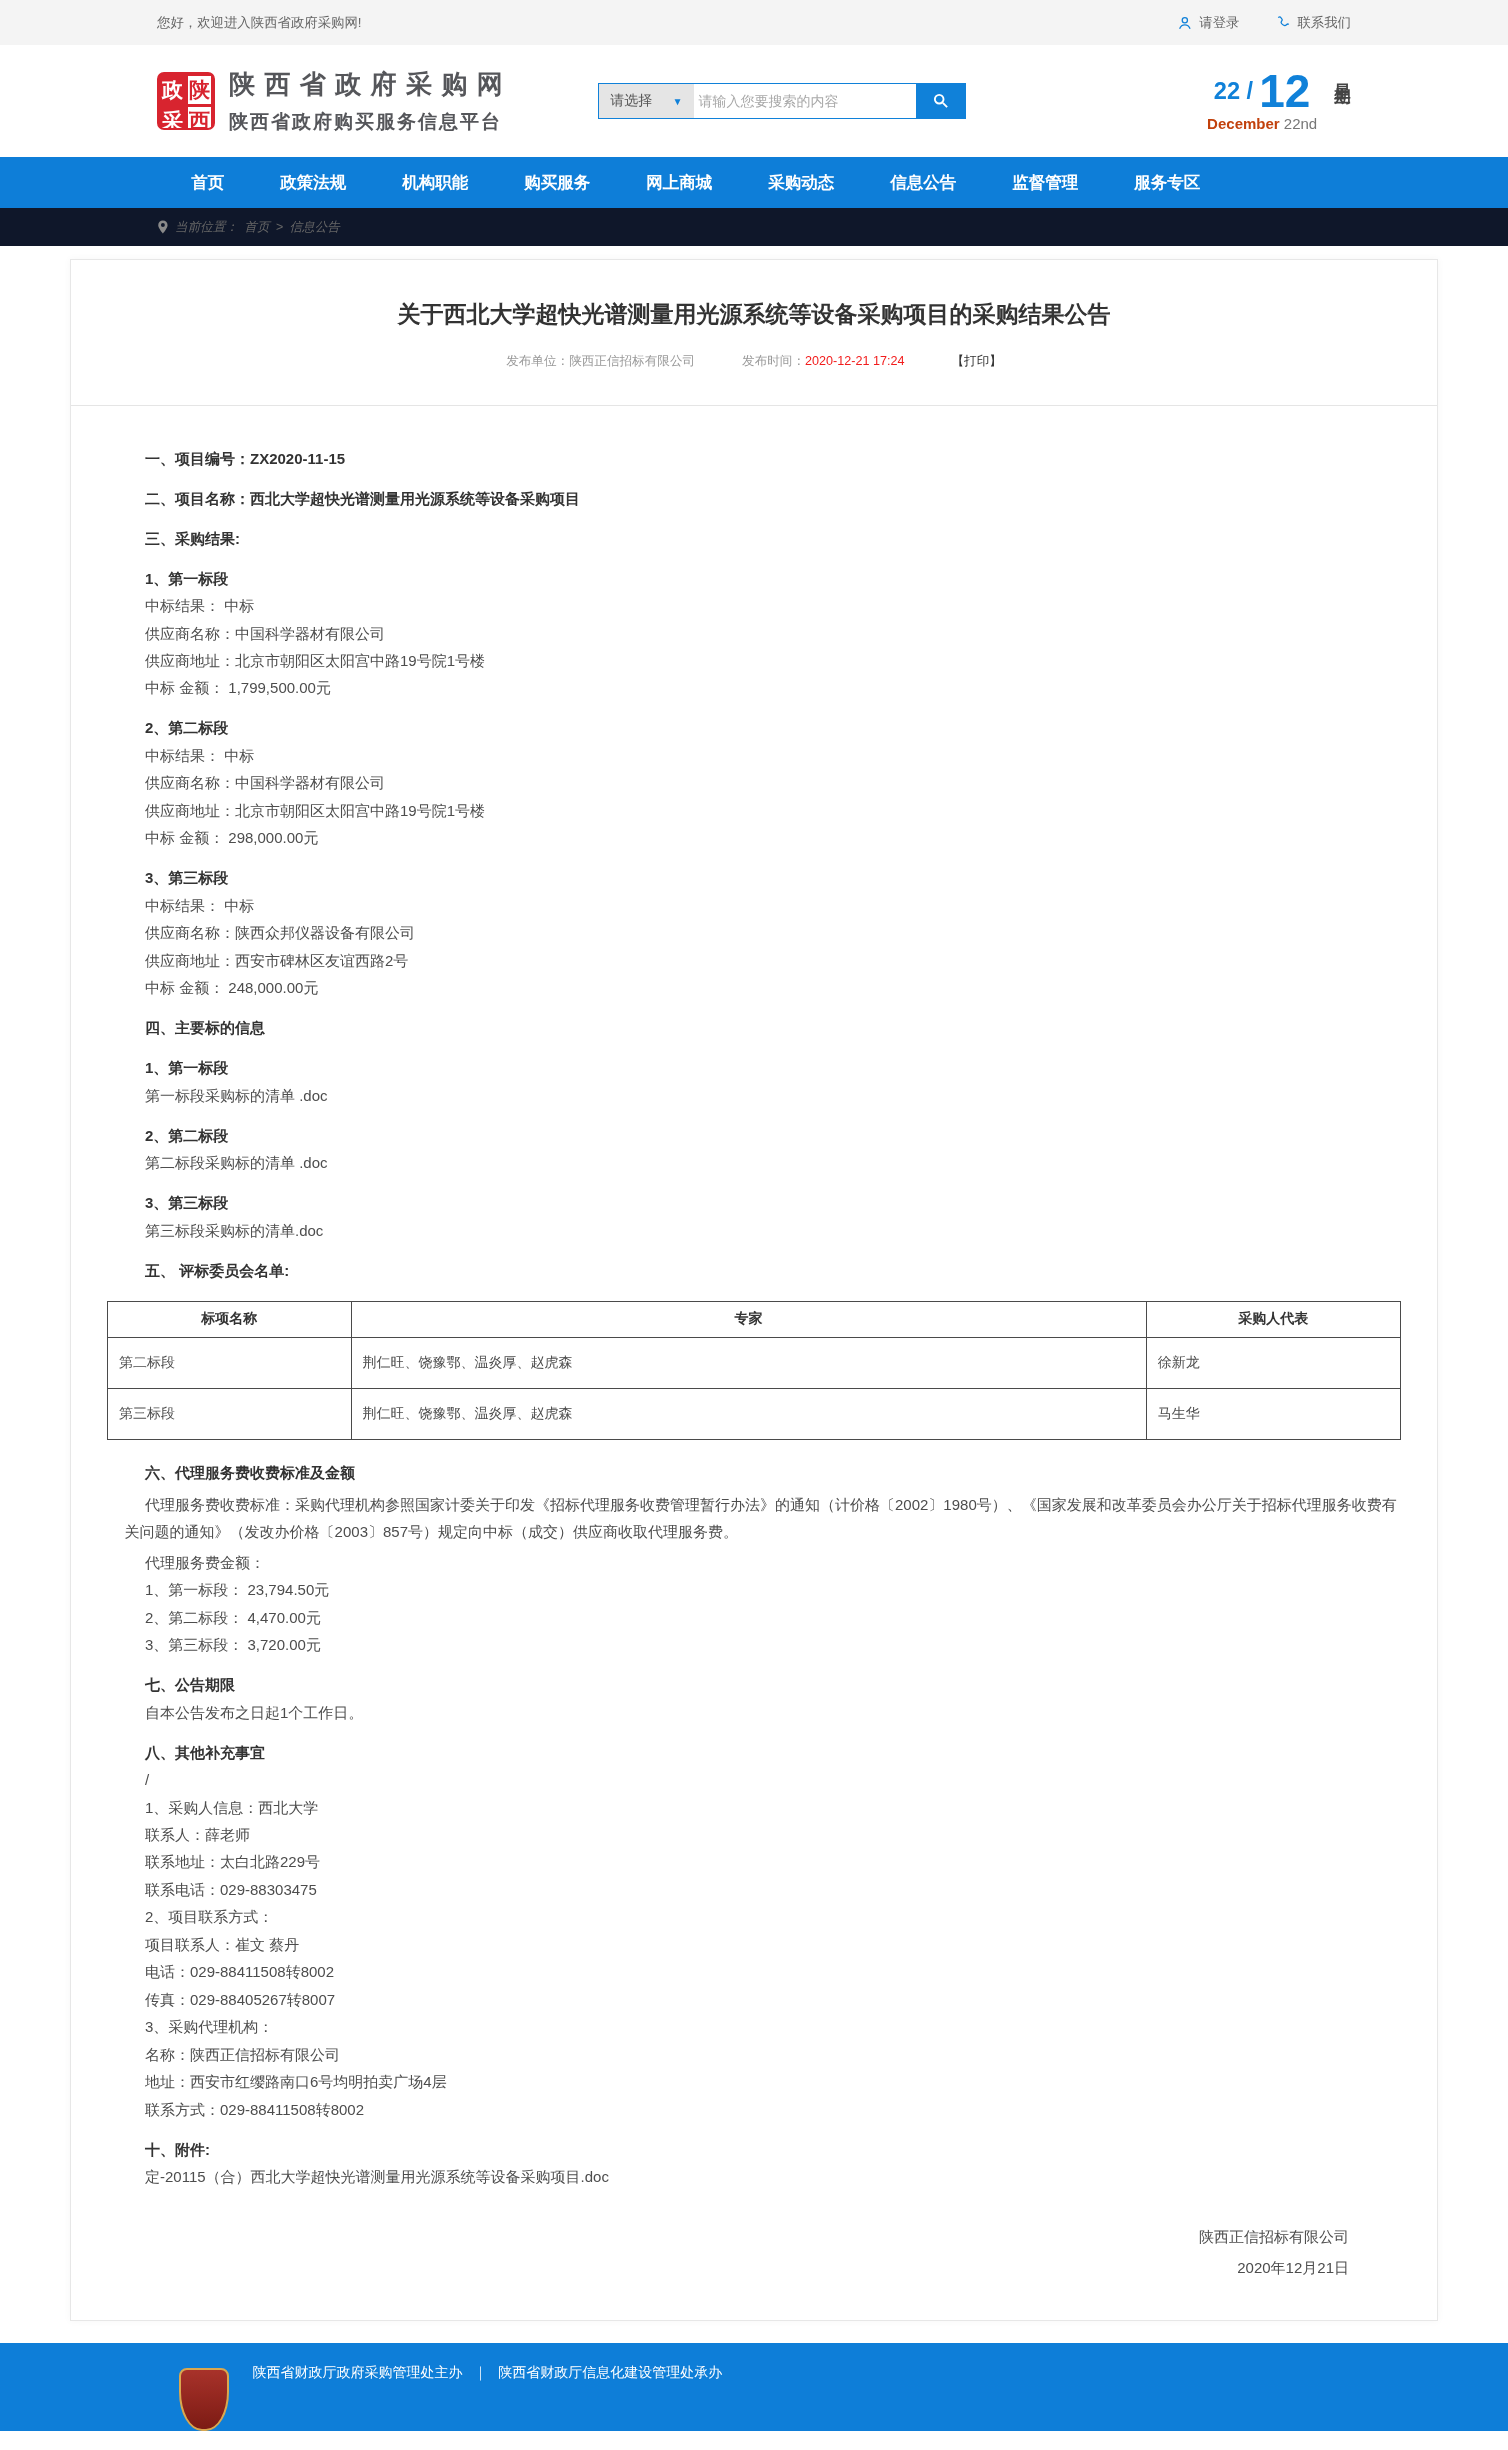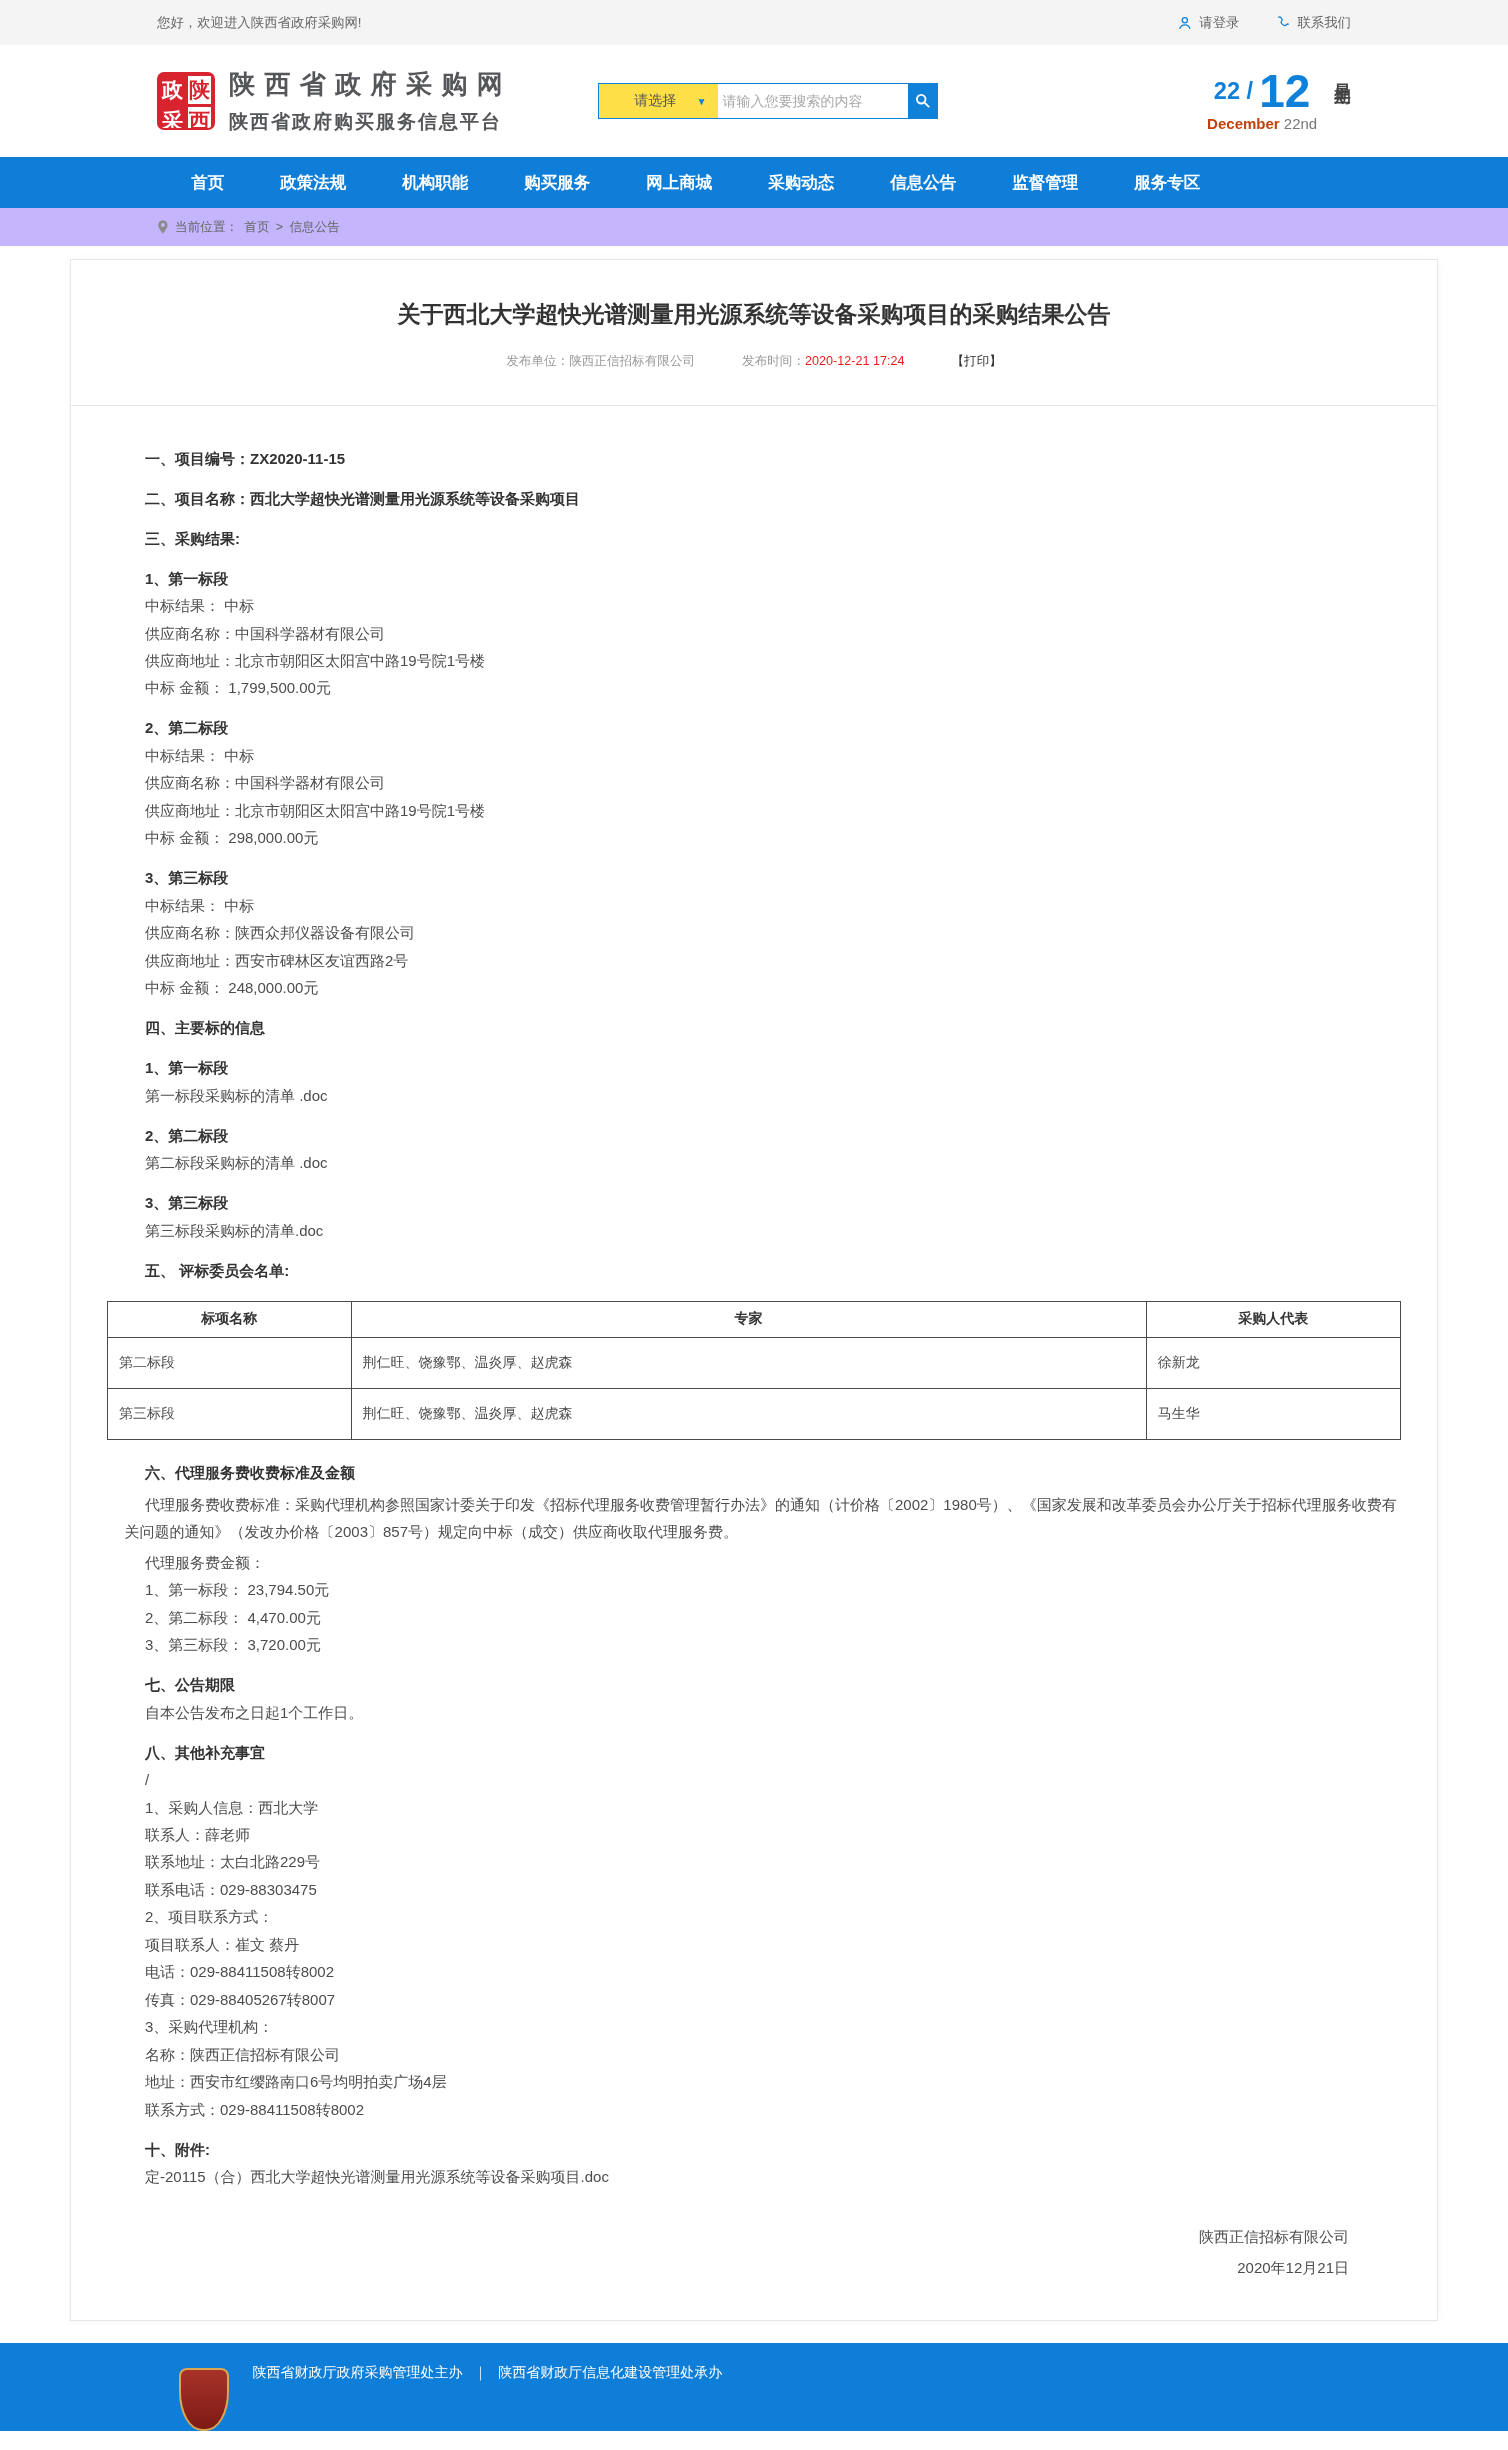--- a/index.html
+++ b/index.html
@@ -22,42 +22,42 @@
   .header { background:#fff; height:112px; }
   .header .wrap { display:flex; align-items:center; height:100%; }
   .logo { width:58px; height:58px; border:2.4px solid #d8242f; border-radius:7px; overflow:hidden;
           display:grid; grid-template-columns:1fr 1fr; grid-template-rows:1fr 1fr; background:#d8242f; flex:0 0 auto; }
   .logo span { display:flex; align-items:center; justify-content:center; font-size:21px; font-weight:bold; }
   .logo .r { background:#d8242f; color:#fff; }
   .logo .w { background:#fff; color:#d8242f; margin:1.6px; }
   .site-titles { margin-left:14px; color:#55565a; }
   .site-name { font-size:26px; font-weight:bold; letter-spacing:9.4px; }
   .site-sub { font-size:19px; font-weight:bold; letter-spacing:2px; margin-top:6.3px; }
-  .search { margin-left:86px; display:flex; align-items:stretch; border:1.6px solid #1081d9; width:340px; height:36px; background:#fde047;padding-left:24px; }
+  .search { margin-left:86px; display:flex; align-items:stretch; border:1.6px solid #1081d9; width:368px; height:36px; background:#e5e5e5; }
   .search-select { display:flex; align-items:center; gap:20.4px; padding:0 11px 0 11px; font-size:14px; color:#555; cursor:pointer; flex:0 0 auto; }
   .caret { color:#1081d9; font-size:10.2px; }
   .search-input { border:0; outline:0; flex:1; font-size:14px; color:#333; padding:0 4.7px; font-family:inherit; }
   .search-input::placeholder { color:#a9a9a9; }
   .search-btn { width:49px; background:#1081d9; border:0; cursor:pointer; display:flex; align-items:center; justify-content:center; }
   .date-box { margin-left:auto; display:flex; align-items:flex-start; }
   .date-nums { text-align:center; }
   .date-row { display:flex; align-items:center; justify-content:center; color:#1081d9; font-weight:bold; }
   .d-day { font-size:23.6px; } .d-sep { font-size:23.6px; margin:0 6.3px; } .d-mon { font-size:46px; line-height:0.95; }
   .date-sub { margin-top:1.6px; font-size:15px; color:#777; }
   .date-sub b { color:#c2410c; }
   .weekday { writing-mode:vertical-rl; text-orientation:upright; font-size:16.5px; color:#444; font-weight:bold;
              margin-left:17.3px; letter-spacing:4.7px; line-height:1; }
 
   
   .nav { background:#0e7ed8; height:51px; }
   .nav .wrap { display:flex; align-items:center; height:100%; padding-left:6.3px; }
   .nav-item { color:#fff; font-size:16.5px; font-weight:bold; padding:0 28px; line-height:51px; cursor:pointer; text-decoration:none; }
 
   
-  .crumbbar { background:#c4b5fd; height:38px; }
+  .crumbbar { background:#0f172a; height:38px;font-style:italic; }
   .crumbbar .wrap { display:flex; align-items:center; height:100%; font-size:12.6px; color:#666; gap:6.3px; }
   .crumb-link { color:#666; cursor:pointer; }
 
   
   .card { width:1368px; margin:12.6px auto 22px auto; background:#fff; border:0.8px solid #e7e7e7; box-shadow:0 0 7.9px rgba(0,0,0,.04); }
   .art-title { text-align:center; font-size:23px; font-weight:bold; color:#333; padding:39px 47px 0 47px; }
   .art-meta { display:flex; justify-content:center; gap:47px; font-size:12.6px; color:#999; margin-top:23.6px;
               padding-bottom:35px; border-bottom:0.8px solid #e5e5e5; }
   .art-meta .time { color:#f21c1c; }
   .print { color:#333; cursor:pointer; }

